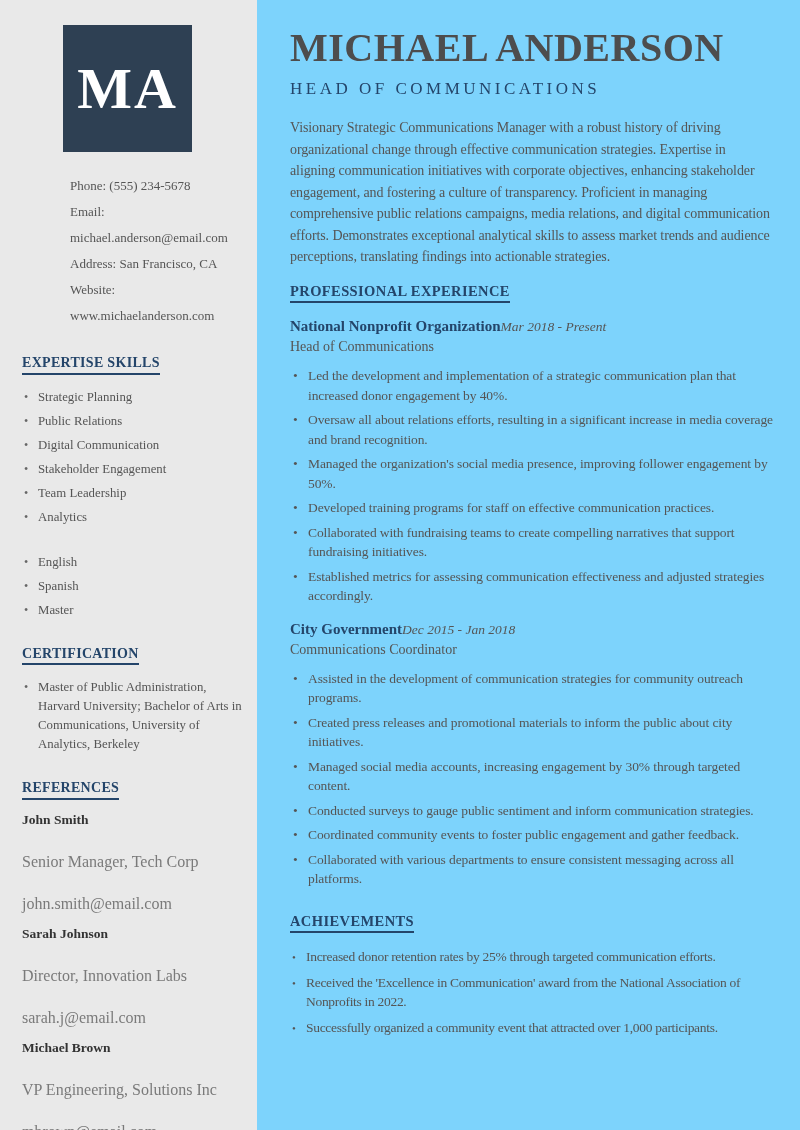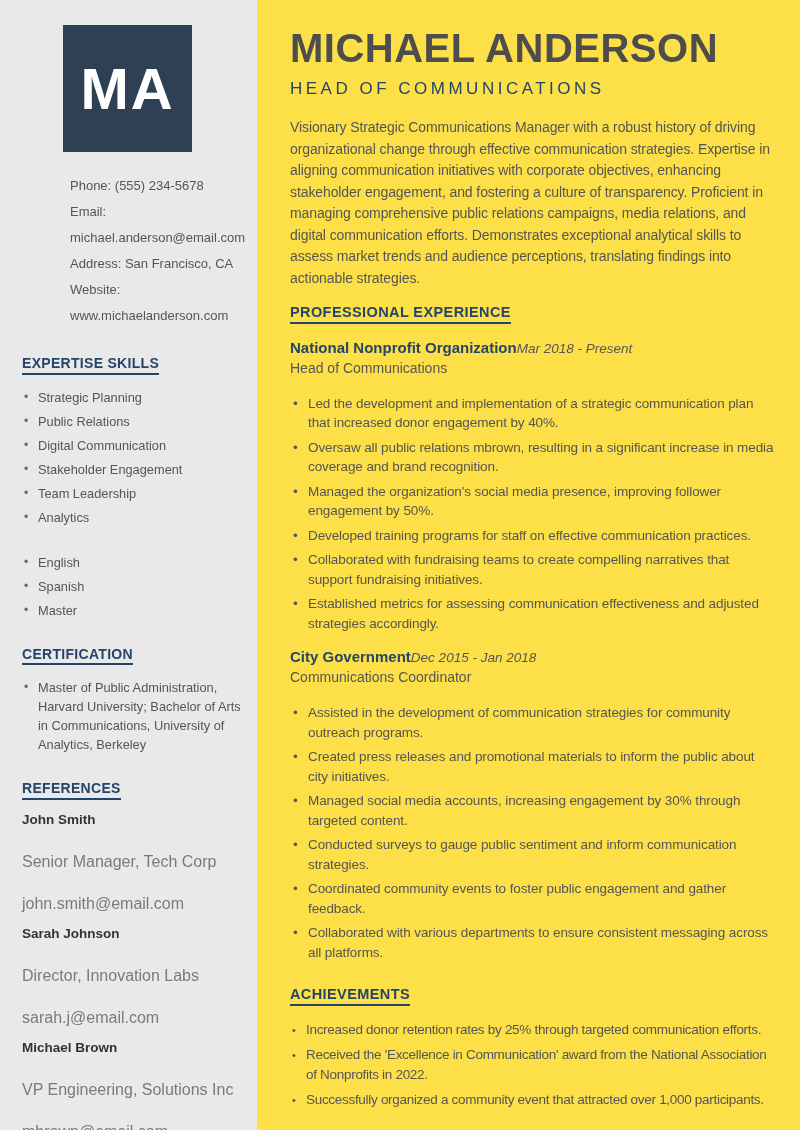--- a/index.html
+++ b/index.html
@@ -1,21 +1,21 @@
 <!DOCTYPE html>
 <html style="--accent-navy: #24456a; --title-gray: #4d4d4d; --sidebar-bg: #e9e9e9; --monogram-bg: #2e4053; --monogram-text: #ffffff; --body-text: #555555; --muted-text: #7a7a7a;"><head>
 <meta charset="utf-8">
 <style>
   html, body { margin: 0; padding: 0; background: #ffffff; }
   .page {
     position: relative;
     width: 800px;
     height: 1130px;
-    background: #fde047;
-    font-family: Liberation Sans, sans-serif;
+    background: #7dd3fc;
+    font-family: Liberation Serif, serif;
     overflow: hidden;
   }
 
   
   .sidebar {
     position: absolute;
     left: 0; top: 0;
     width: 257px; height: 1130px;
     background: var(--sidebar-bg, #e9e9e9);
     box-sizing: border-box;
@@ -81,21 +81,21 @@
   .m-heading {
     margin: 15px 0 0; font-size: 14.5px; font-weight: bold; letter-spacing: 0.4px;
     color: var(--accent-navy, #24456a);
   }
   .m-heading.ach { margin-top: 24px; }
   .job { margin-top: 15px; }
   .job-head { display: flex; align-items: baseline; }
   .company { font-size: 15px; font-weight: bold; color: var(--accent-navy, #24456a); }
   .dates { font-size: 13.5px; font-style: italic; color: var(--body-text, #555555); }
   .role { margin-top: 4px; font-size: 14px; color: var(--body-text, #555555); }
-  ul.bullets { list-style: none; margin: 18px 0 0; padding: 0; }
+  ul.bullets { list-style: none; margin: 11px 0 0; padding: 0; }
   .bullets li {
     position: relative; padding-left: 18px;
     font-size: 13.5px; line-height: 19.5px; margin-bottom: 5px;
     letter-spacing: -0.1px; color: var(--body-text, #555555);
   }
   .bullets li::before {
     content: "\2022";
     position: absolute; left: 3px; top: 0; color: #555555;
   }
   ul.bullets.small { margin-top: 14px; }
@@ -195,21 +195,21 @@
     <section class="job">
       <div class="job-head">
         <span class="company">National Nonprofit Organization</span>
         <span class="dates">Mar 2018 - Present</span>
       </div>
       <div class="role">Head of Communications</div>
       <ul class="bullets">
 
           <li>Led the development and implementation of a strategic communication plan that increased donor engagement by 40%.</li>
 
-          <li>Oversaw all public relations mbrown, resulting in a significant increase in media coverage and brand recognition.</li>
+          <li>Oversaw all about relations efforts, resulting in a significant increase in media coverage and brand recognition.</li>
 
           <li>Managed the organization's social media presence, improving follower engagement by 50%.</li>
 
           <li>Developed training programs for staff on effective communication practices.</li>
 
           <li>Collaborated with fundraising teams to create compelling narratives that support fundraising initiatives.</li>
 
           <li>Established metrics for assessing communication effectiveness and adjusted strategies accordingly.</li>
         </ul>
     </section>

